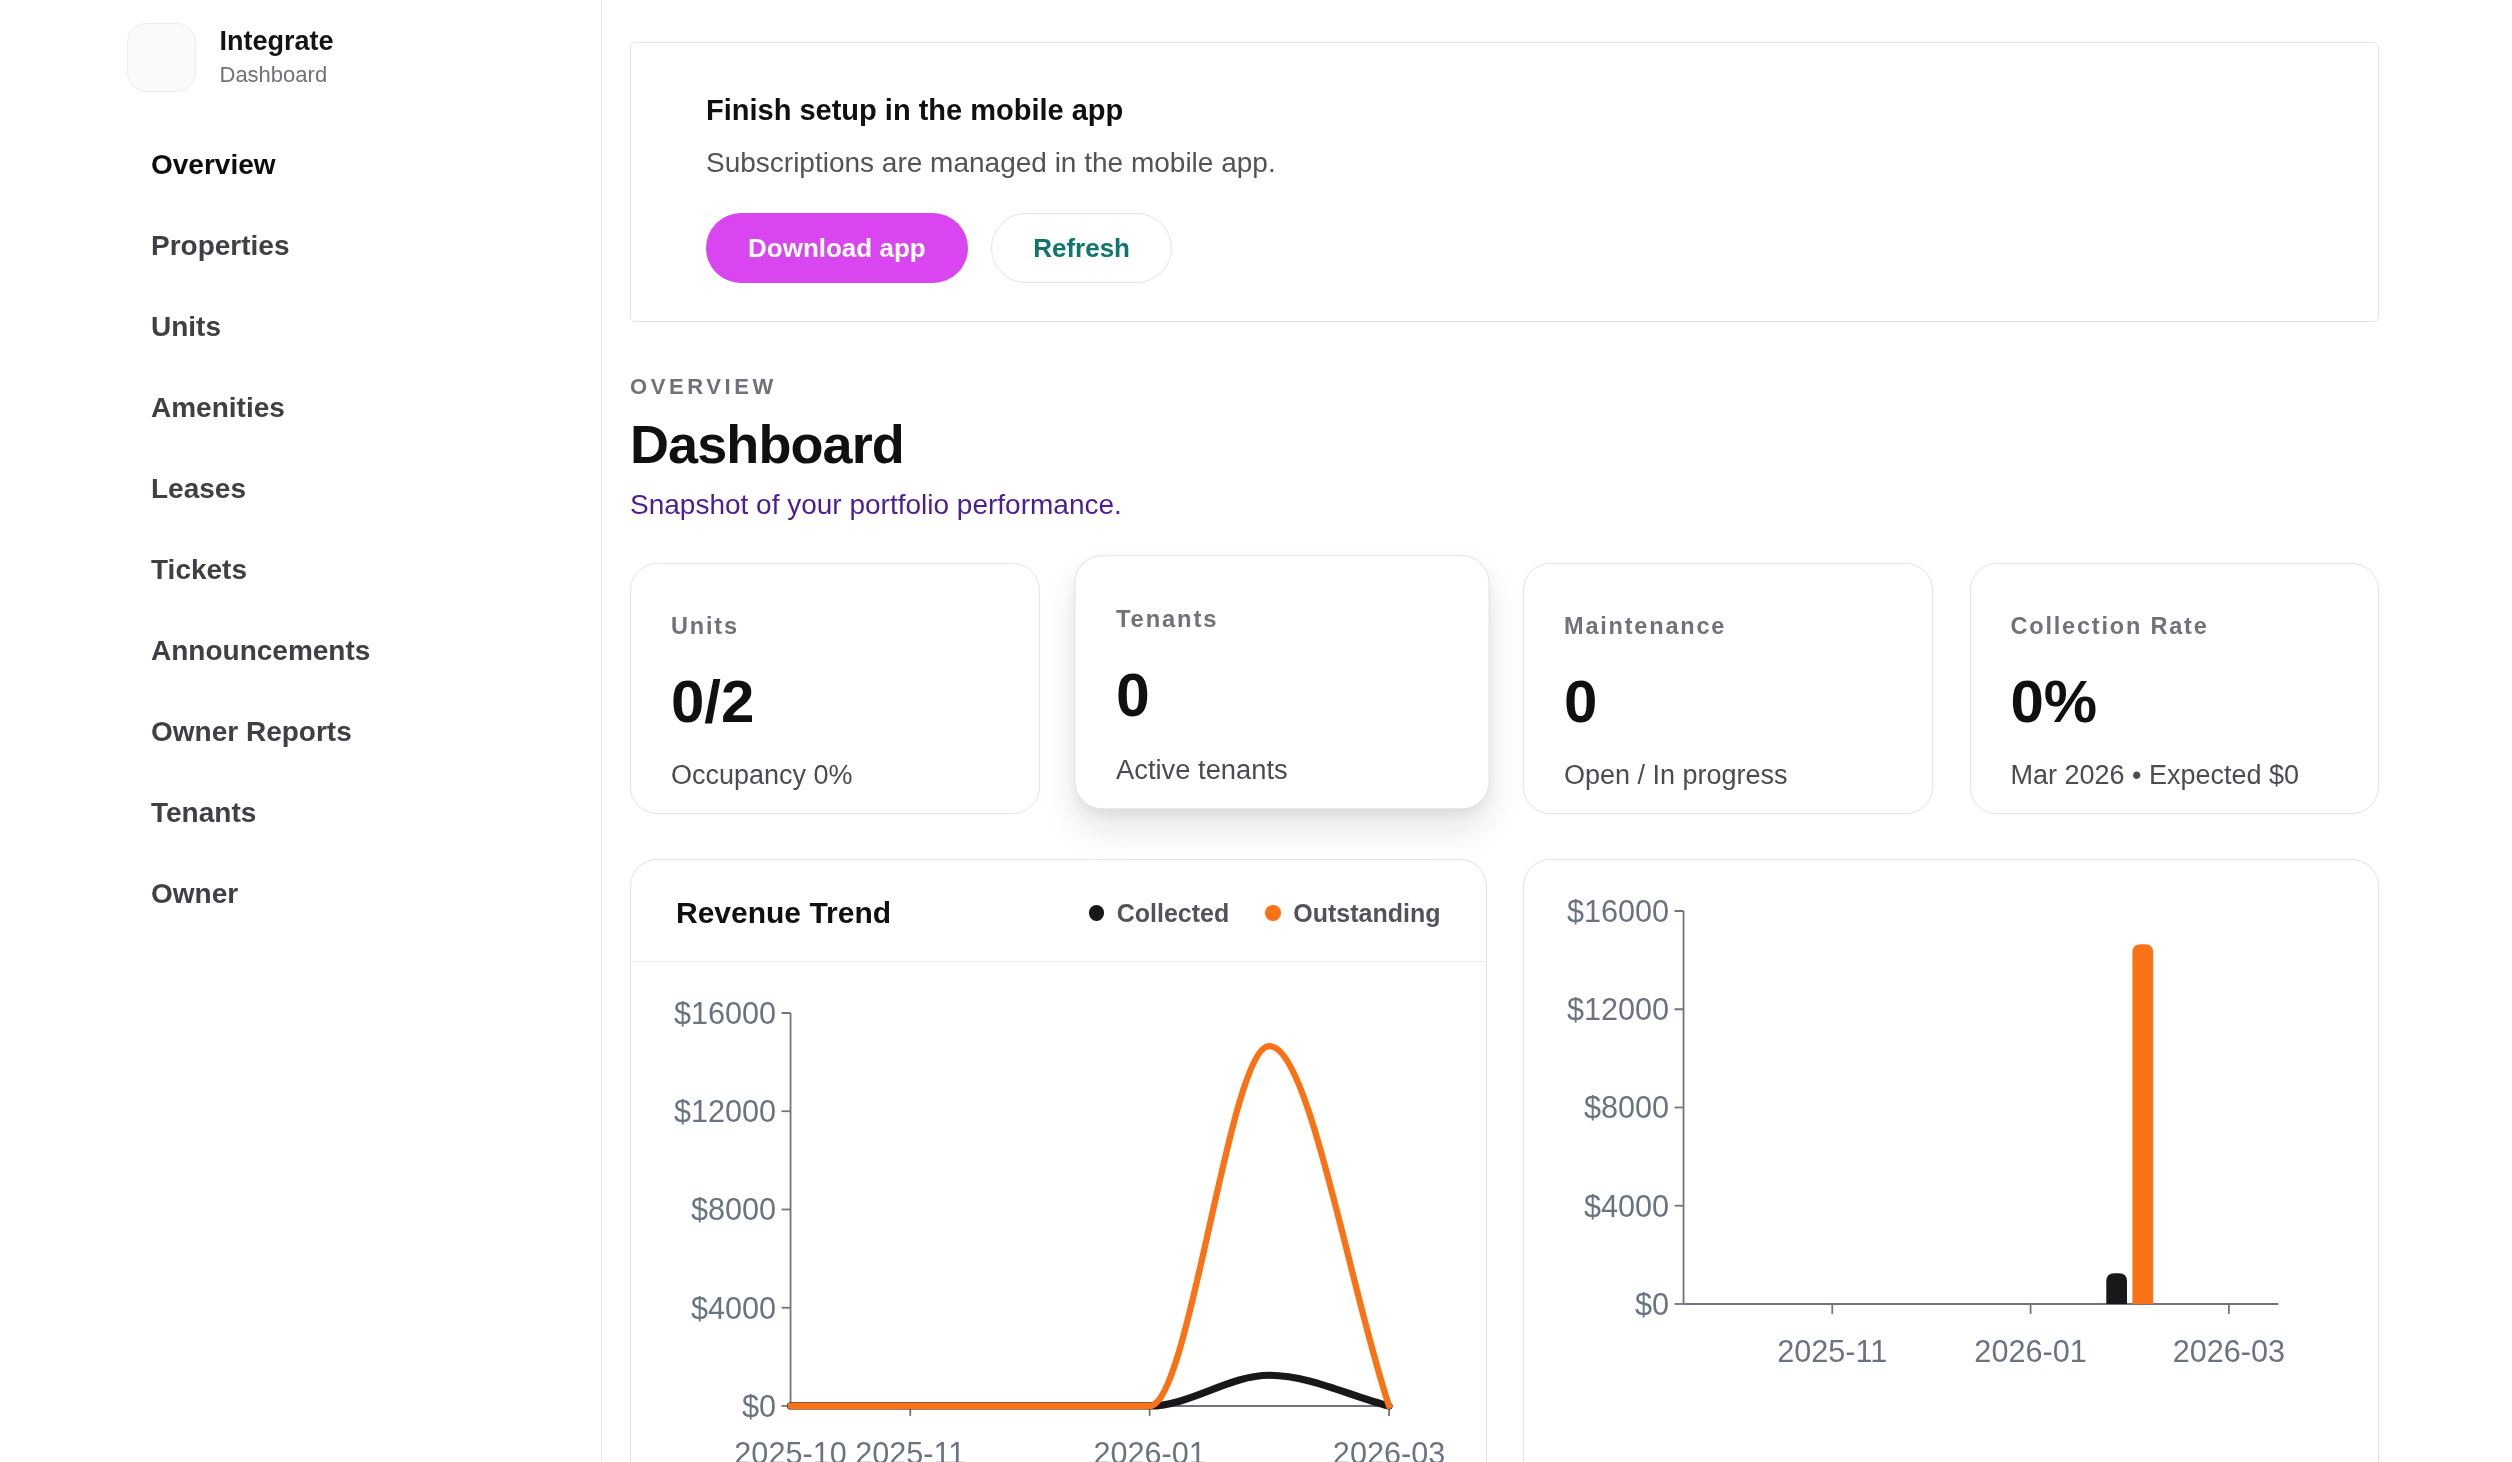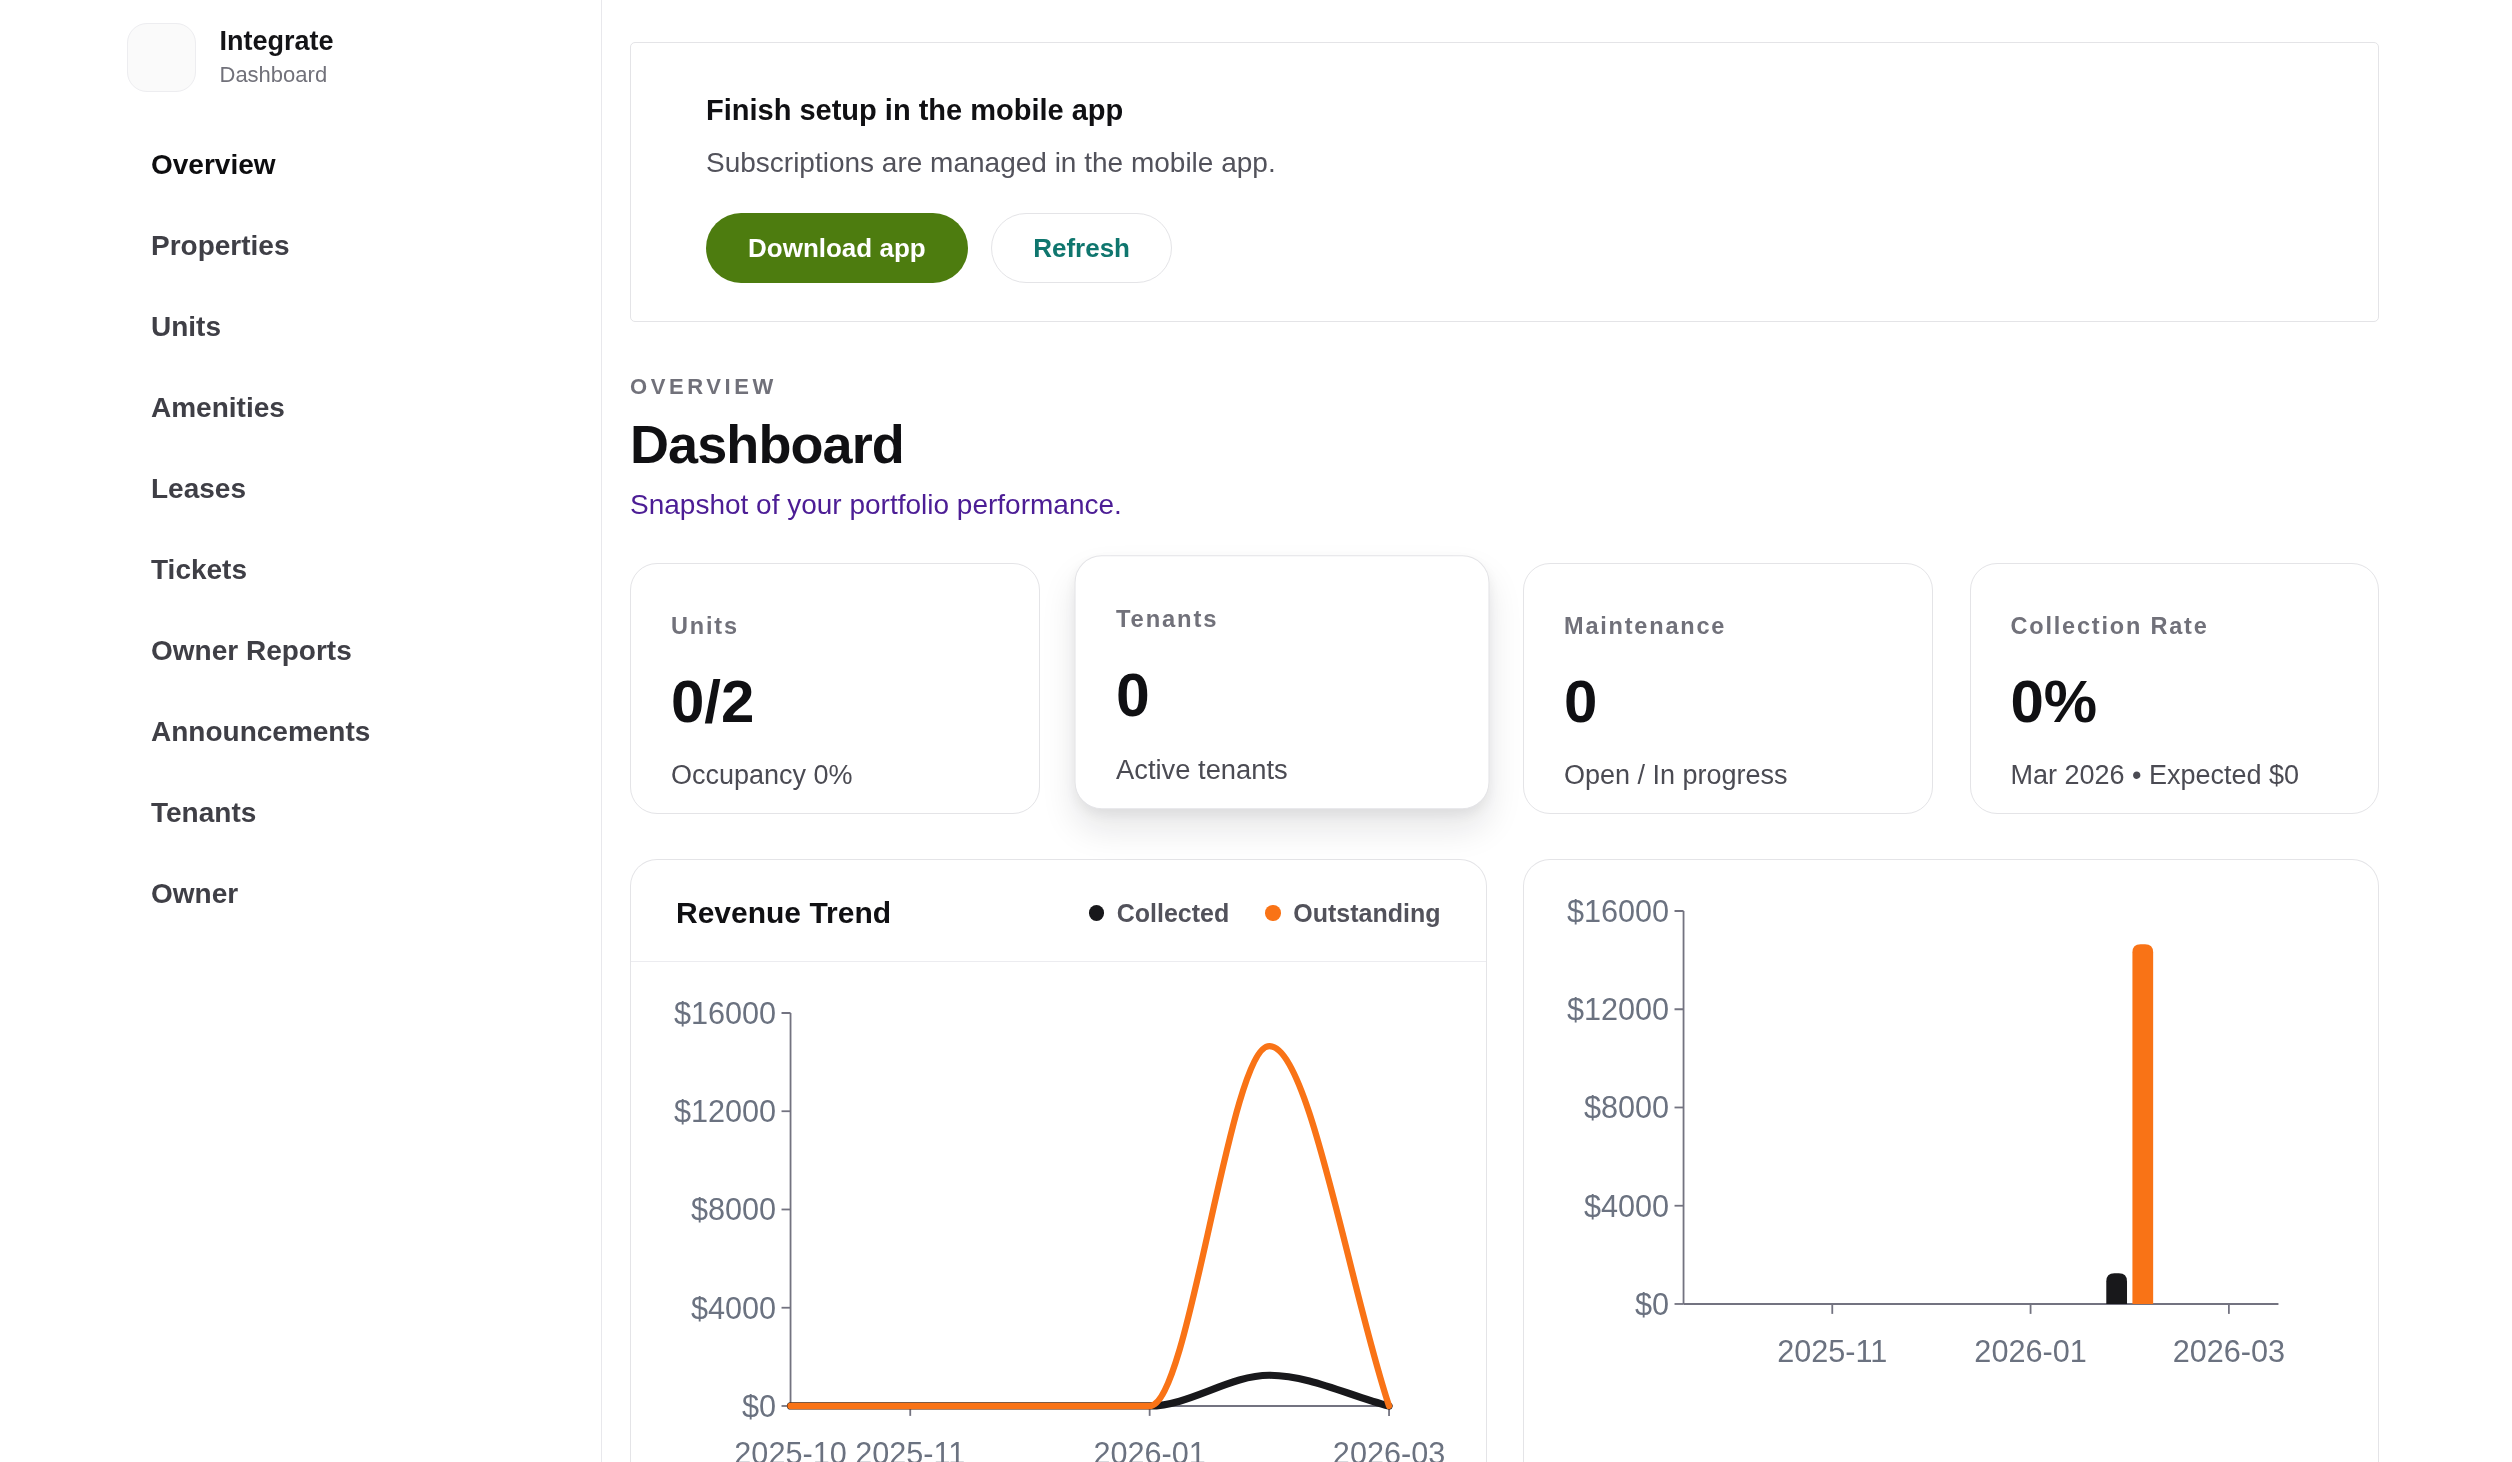--- a/index.html
+++ b/index.html
@@ -23,21 +23,21 @@
   .main { position:absolute; left:565px; top:0; right:0; height:1462px;
     padding:42px 133px 0 65px; }
 
   .banner { border:1.8px solid #e4e4e7; border-radius:5px; padding:51px 75px 38px; }
   .banner-title { font-size:29px; font-weight:700; color:#101013; }
   .banner-desc { font-size:28px; color:#52525b; margin-top:20px; }
   .banner-actions { display:flex; gap:23.5px; margin-top:34px; }
   .btn { border-radius:903px; font-size:26px; font-weight:700; padding:0 41px;
     height:70px; display:inline-flex; align-items:center; cursor:pointer;
     border:1.8px solid transparent; }
-  .btn-primary { background:#4d7c0f; color:#ffffff; }
+  .btn-primary { background:#d946ef; color:#ffffff; }
   .btn-secondary { background:#ffffff; color:#0f766e; border-color:#e4e4e7; }
 
   .eyebrow { margin-top:52px; font-size:22px; font-weight:700; letter-spacing:3.6px;
     color:#71717a; }
   .page-title { margin-top:12.7px; font-size:54px; font-weight:800; color:#101013;
     letter-spacing:-0.9px; }
   .page-sub { margin-top:14.5px; font-size:28px; color:#4c1d95; }
 
   .stats { display:grid; grid-template-columns:repeat(4,1fr); gap:37px; margin-top:42px; }
   .stat-card { border:1.8px solid #e4e4e7; border-radius:27px; padding:49px 40px;
@@ -71,22 +71,22 @@
       <div class="brand-sub">Dashboard</div>
     </div>
   </div>
   <ul class="nav">
     <li class="active">Overview</li>
     <li>Properties</li>
     <li>Units</li>
     <li>Amenities</li>
     <li>Leases</li>
     <li>Tickets</li>
+    <li>Announcements</li>
     <li>Owner Reports</li>
-    <li>Announcements</li>
     <li>Tenants</li>
     <li>Owner</li>
   </ul>
 </aside>
 
 <main class="main">
 
   <section class="banner">
     <div class="banner-title">Finish setup in the mobile app</div>
     <div class="banner-desc">Subscriptions are managed in the mobile app.</div>

